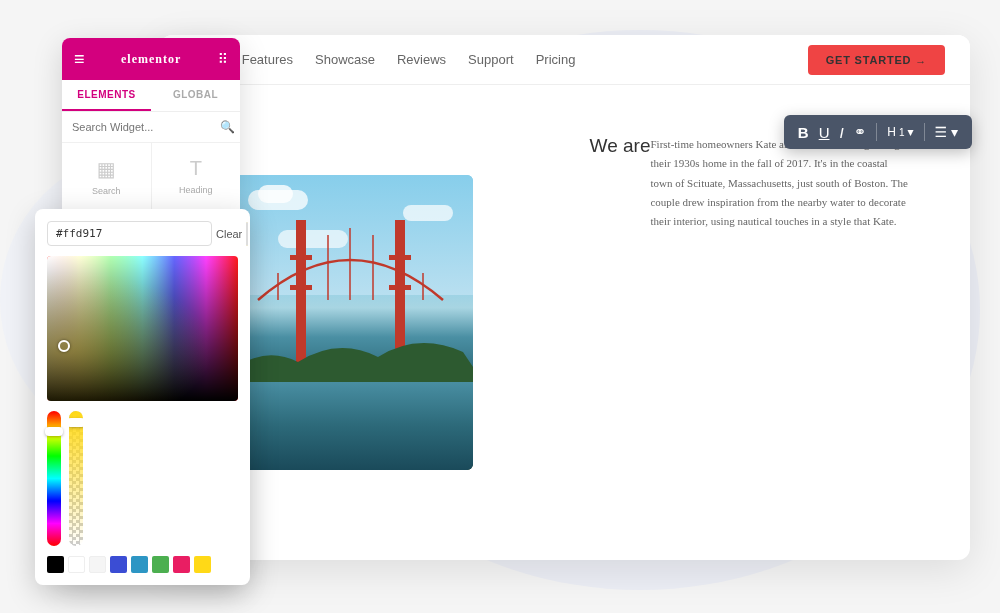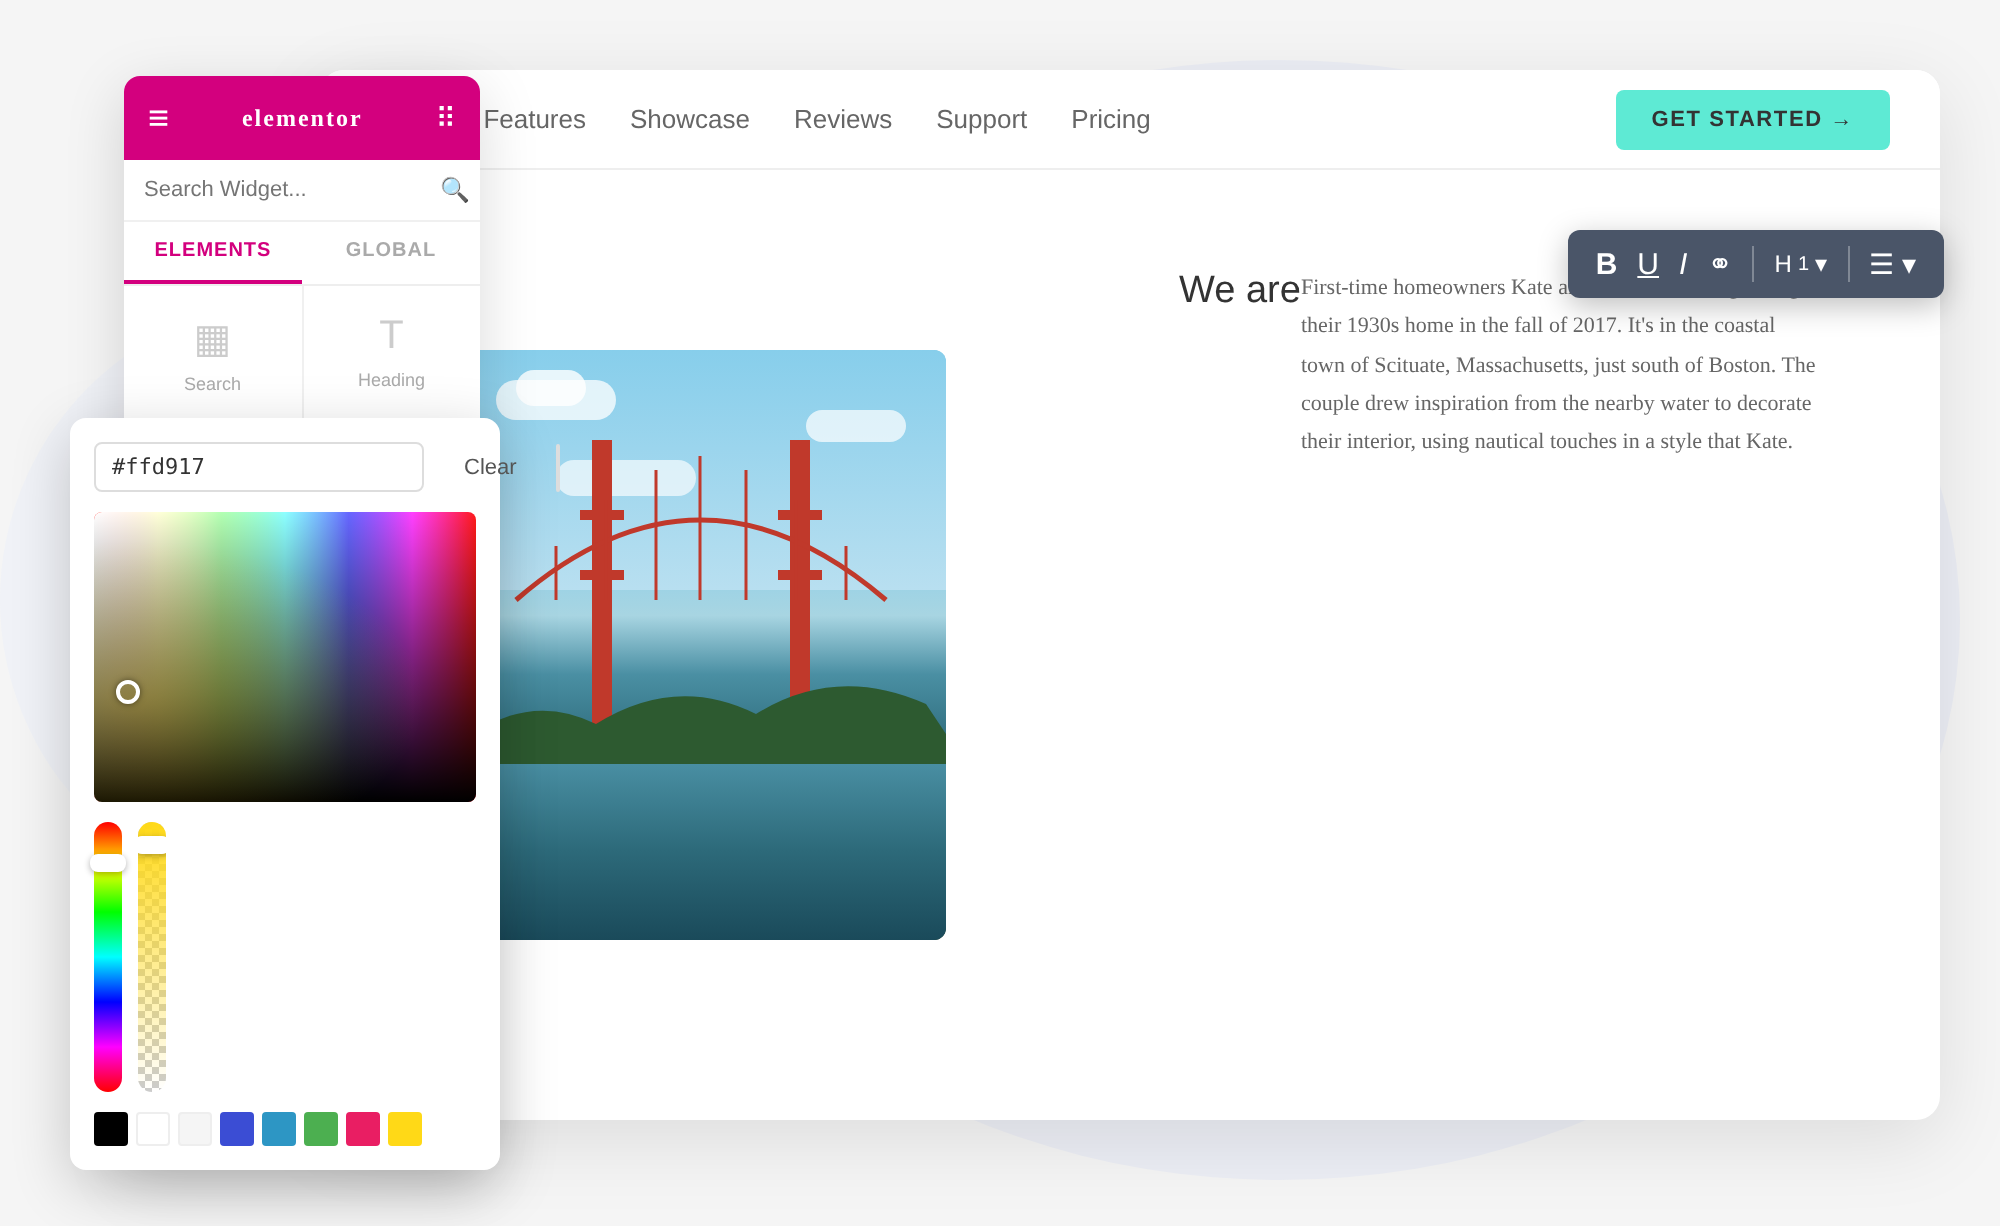--- a/index.html
+++ b/index.html
@@ -25,21 +25,21 @@
 
   <div style="height:50px;background:#fff;border-bottom:1px solid #eee;display:flex;align-items:center;padding:0 25px;gap:20px;">
     <div style="display:flex;gap:22px;flex:1;align-items:center;">
       <span style="font-size:13px;color:#333;padding-bottom:3px;border-bottom:2px solid #e7c225;">Home</span>
       <span style="font-size:13px;color:#666;text-align:center;">Features</span>
       <span style="font-size:13px;color:#666;">Showcase</span>
       <span style="font-size:13px;color:#666;">Reviews</span>
       <span style="font-size:13px;color:#666;">Support</span>
       <span style="font-size:13px;color:#666;">Pricing</span>
     </div>
-    <button style="background:#5eead4;color:#333;font-size:11px;font-weight:700;padding:9px 18px;border:none;border-radius:4px;letter-spacing:0.8px;cursor:pointer;">GET STARTED →</button>
+    <button style="background:#ef4444;color:#333;font-size:11px;font-weight:700;padding:9px 18px;border:none;border-radius:4px;letter-spacing:0.8px;cursor:pointer;">GET STARTED →</button>
   </div>
 
   <div style="display:flex;height:calc(100% - 50px);">
 
     <div style="width:380px;display:flex;align-items:center;justify-content:center;padding:30px 20px;">
       <div style="width:245px;height:295px;border-radius:6px;overflow:hidden;position:relative;background:linear-gradient(180deg,#7ec8e3 0%,#87ceeb 30%,#a8d5e2 45%,#4a8fa3 55%,#2d6a7a 68%,#1a4a56 78%,#2d5a30 87%,#1a3a20 100%);">
 
         <div style="position:absolute;top:0;left:0;right:0;height:120px;background:linear-gradient(180deg,#87ceeb,#b8dff0);"></div>
 
         <div style="position:absolute;top:15px;left:20px;width:60px;height:20px;background:rgba(255,255,255,0.75);border-radius:15px;"></div>
@@ -101,30 +101,30 @@
 </div>
 
 <div style="position:absolute;left:62px;top:38px;width:178px;height:545px;background:#fff;border-radius:8px;box-shadow:0 8px 30px rgba(0,0,0,0.15);overflow:hidden;z-index:15;">
 
   <div style="background:#d3007e;height:42px;display:flex;align-items:center;justify-content:space-between;padding:0 12px;">
     <span style="color:#fff;font-size:18px;line-height:1;cursor:pointer;">≡</span>
     <span style="color:#fff;font-size:12px;font-weight:700;font-family:cursive;letter-spacing:1px;">elementor</span>
     <span style="color:#fff;font-size:14px;cursor:pointer;">⠿</span>
   </div>
 
+  <div style="display:flex;border-bottom:1px solid #eee;">
+    <div style="flex:1;text-align:center;padding:9px 4px;font-size:10px;font-weight:600;color:#d3007e;border-bottom:2px solid #d3007e;letter-spacing:0.5px;cursor:pointer;">ELEMENTS</div>
+    <div style="flex:1;text-align:center;padding:9px 4px;font-size:10px;font-weight:600;color:#aaa;letter-spacing:0.5px;cursor:pointer;">GLOBAL</div>
+  </div>
+
   <div style="display:flex;align-items:center;padding:8px 10px;border-bottom:1px solid #f0f0f0;gap:6px;">
     <input type="text" style="flex: 1 1 0%; border: none; outline: none; font-size: 11px; color: rgb(170, 170, 170); background: transparent;" placeholder="Search Widget...">
     <span style="color:#bbb;font-size:12px;">🔍</span>
   </div>
 
-  <div style="display:flex;border-bottom:1px solid #eee;">
-    <div style="flex:1;text-align:center;padding:9px 4px;font-size:10px;font-weight:600;color:#d3007e;border-bottom:2px solid #d3007e;letter-spacing:0.5px;cursor:pointer;">ELEMENTS</div>
-    <div style="flex:1;text-align:center;padding:9px 4px;font-size:10px;font-weight:600;color:#aaa;letter-spacing:0.5px;cursor:pointer;">GLOBAL</div>
-  </div>
-
   <div style="display:grid;grid-template-columns:1fr 1fr;background:#f0f0f0;gap:1px;">
 
     <div style="background:#fff;padding:14px 8px;display:flex;flex-direction:column;align-items:center;gap:5px;cursor:pointer;">
       <span style="font-size:20px;color:#ccc;">▦</span>
       <span style="font-size:9px;color:#aaa;text-align:center;">Search</span>
     </div>
 
     <div style="background:#fff;padding:14px 8px;display:flex;flex-direction:column;align-items:center;gap:5px;cursor:pointer;">
       <span style="font-size:20px;color:#ccc;">T</span>
       <span style="font-size:9px;color:#aaa;text-align:center;">Heading</span>
@@ -179,21 +179,21 @@
       <span style="font-size:20px;color:#ccc;">⊡</span>
 
     </div>
   </div>
 
   <div style="position:absolute;right:-12px;top:50%;transform:translateY(-50%);width:24px;height:24px;background:#fff;border-radius:50%;display:flex;align-items:center;justify-content:center;box-shadow:2px 0 6px rgba(0,0,0,0.12);cursor:pointer;font-size:10px;color:#888;">›</div>
 </div>
 
 <div style="position:absolute;left:35px;bottom:28px;width:215px;background:#fff;border-radius:8px;box-shadow:0 8px 30px rgba(0,0,0,0.2);padding:12px;z-index:20;">
 
-  <div style="display:flex;align-items:center;gap:20px;margin-bottom:10px;">
+  <div style="display:flex;align-items:center;gap:4px;margin-bottom:10px;">
     <input type="text" value="#ffd917" style="flex: 1 1 0%; border: 1px solid rgb(221, 221, 221); border-radius: 4px; padding: 5px 8px; font-size: 11px; font-family: monospace; color: rgb(51, 51, 51); outline: none;">
     <span style="font-size:11px;color:#555;cursor:pointer;">Clear</span>
     <div style="width:32px;height:24px;border-radius:3px;background:#ffd917;border:1px solid #ddd;cursor:pointer;"></div>
   </div>
 
   <div style="width:100%;height:145px;border-radius:4px;position:relative;margin-bottom:10px;overflow:hidden;cursor:crosshair;">
 
     <div style="position:absolute;top:0;left:0;right:0;bottom:0;background:linear-gradient(to right,
       #ff0000 0%, #ffff00 16.67%, #00ff00 33.33%,
       #00ffff 50%, #0000ff 66.67%, #ff00ff 83.33%, #ff0000 100%

